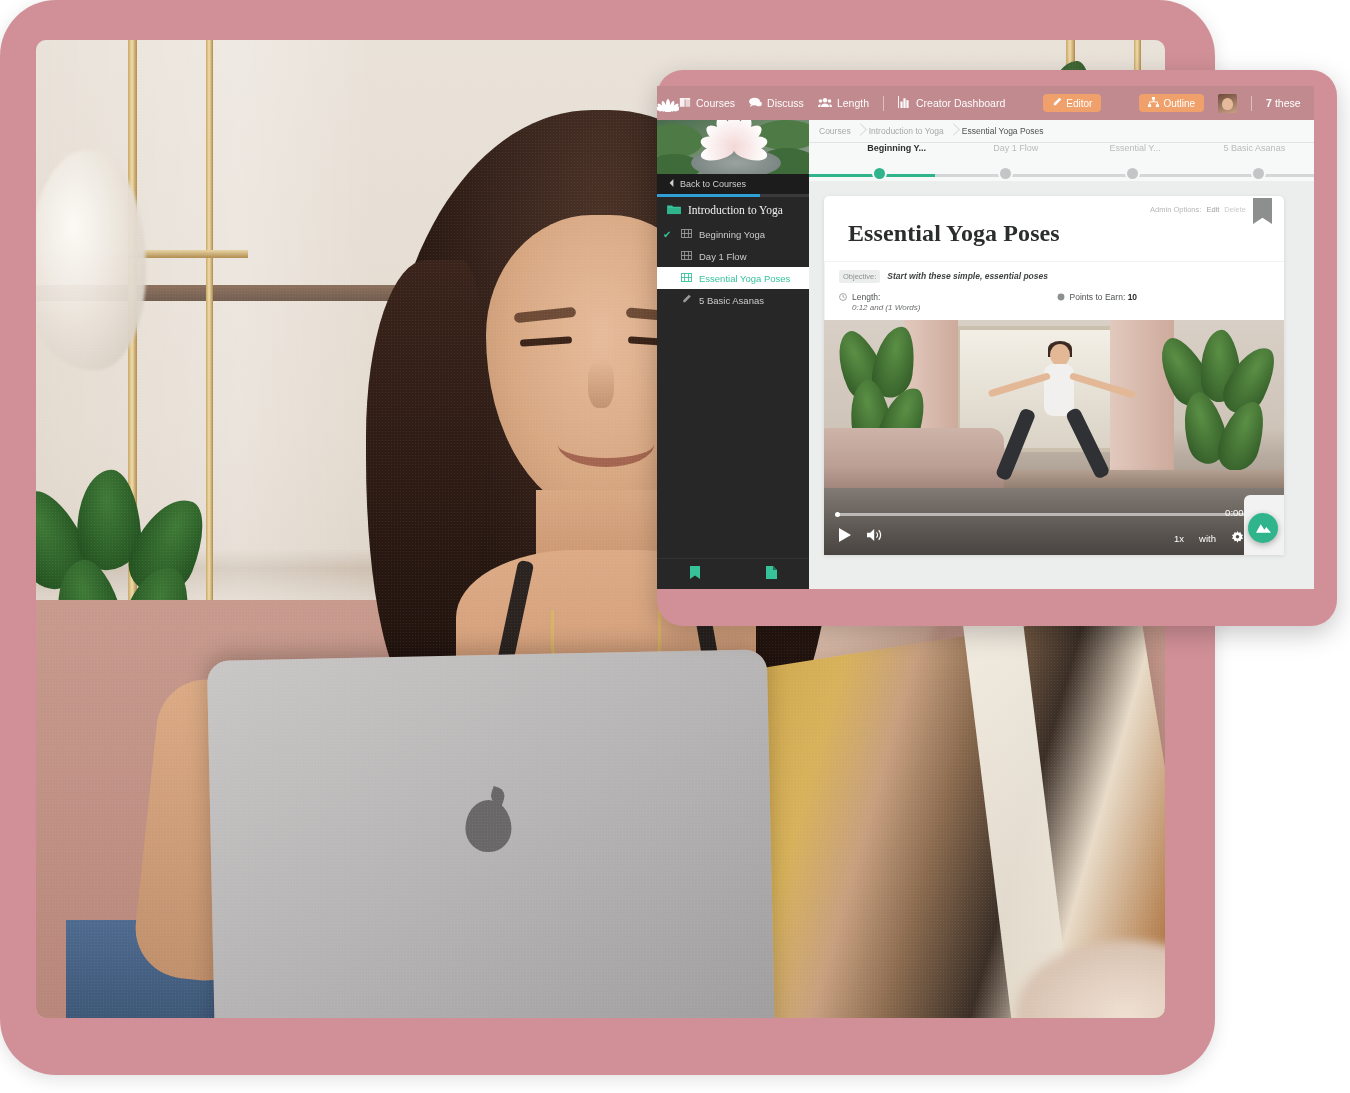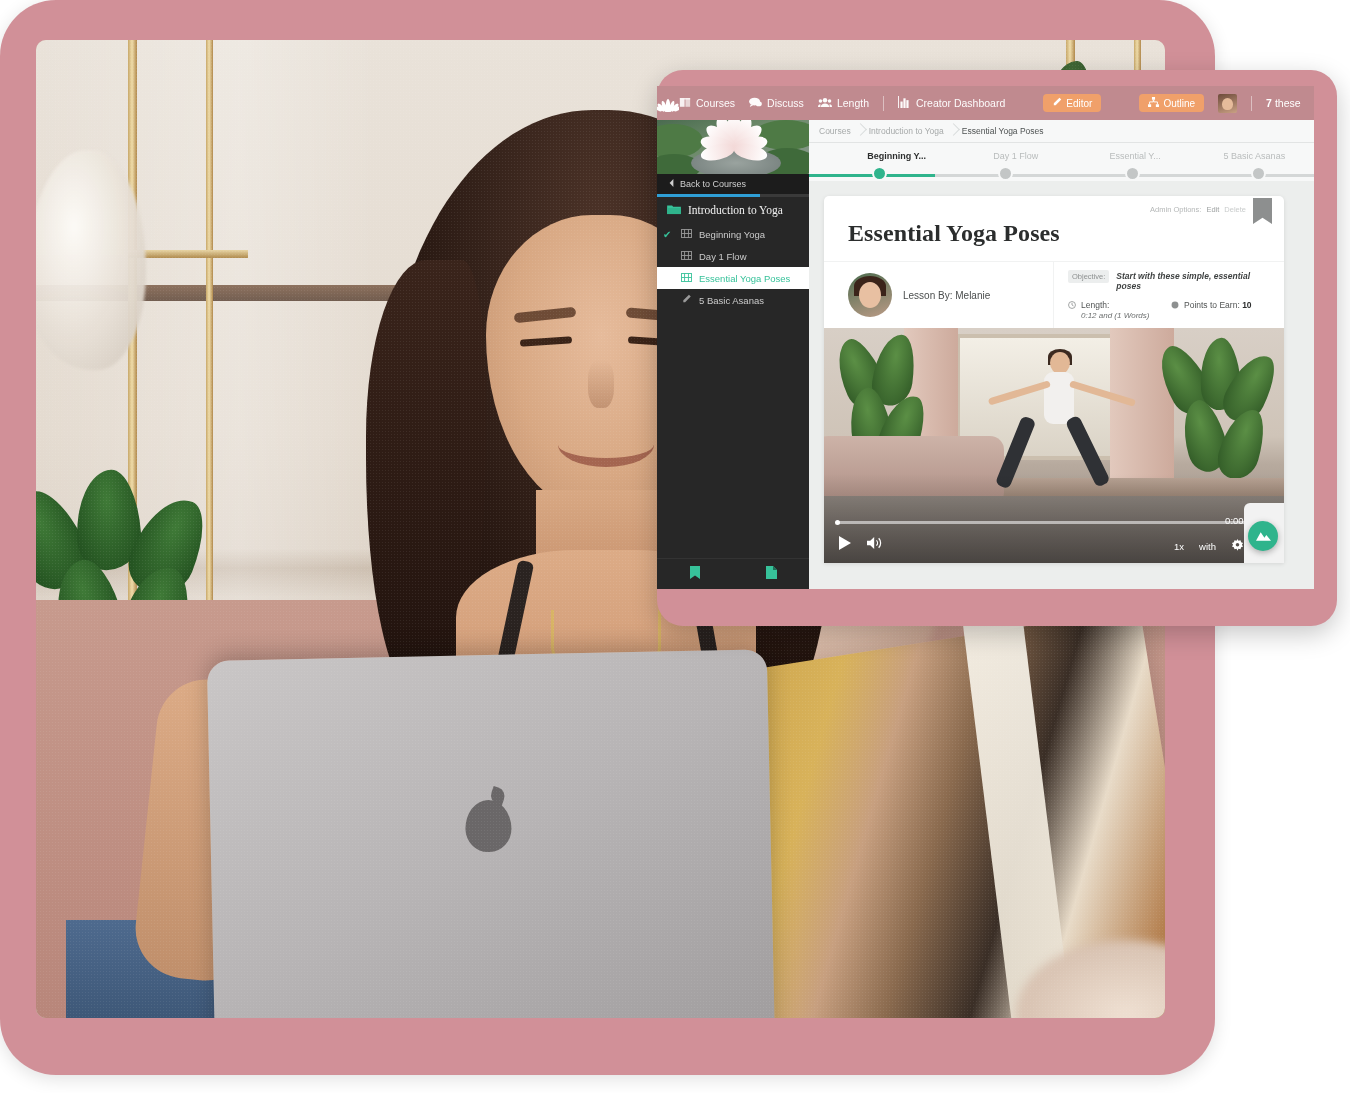--- a/index.html
+++ b/index.html
@@ -190,21 +190,21 @@
   
   .content{position:absolute;left:152px;top:34px;width:505px;height:469px;background:#eceeed;}
   .crumbs{height:22px;background:#f7f8f8;display:flex;align-items:center;
      padding-left:10px;gap:2px;border-bottom:1px solid #e2e4e4;}
   .crumb{font-size:8.5px;color:#a7aaaa;}
   .crumb.cur{color:#4e5252;}
   .crumb-sep{width:14px;height:22px;position:relative;}
   .crumb-sep:after{content:"";position:absolute;left:3px;top:5px;width:8px;height:8px;
      border-top:1px solid #d8dbdb;border-right:1px solid #d8dbdb;transform:rotate(45deg);}
   .steps{height:38px;background:#f7f8f8;position:relative;}
-  .step-labels{display:flex;height:26px;align-items:center;padding-left:28px;}
+  .step-labels{display:flex;height:26px;padding-left:28px;}
   .step-labels div{flex:1;text-align:center;font-size:9px;color:#b9bcbc;}
   .step-labels div.on{color:#2d2f2f;font-weight:bold;}
   .track{position:absolute;left:0;bottom:4px;width:100%;height:3px;background:#d4d7d7;}
   .track i{position:absolute;left:0;top:0;height:3px;background:#2fb48c;}
   .dot{position:absolute;bottom:0px;width:11px;height:11px;border-radius:50%;background:#c3c6c6;
        border:2px solid #f7f8f8;}
   .dot.done{background:#2fb48c;}
 
   .card{position:absolute;left:15px;top:76px;width:460px;background:#fff;
         border-radius:5px 5px 0 0;box-shadow:0 1px 4px rgba(0,0,0,.10);overflow:hidden;}
@@ -606,27 +606,20 @@
       <div class="admin">
         <span>Admin Options:</span>
         <a>Edit</a>
         <a class="del">Delete</a>
         <span class="flag"></span>
       </div>
 
       <h1 class="lesson">Essential Yoga Poses</h1>
 
       <div class="meta">
-        <div class="byline">
-          <div class="av-lg">
-            <div class="h"></div>
-              <div class="f"></div>
-          </div>
-          <span>Lesson By: Melanie</span>
-        </div>
 
         <div class="objbox">
           <div class="objrow">
             <span class="objtag">Objective:</span>
             <span class="objtxt">Start with these simple, essential poses</span>
           </div>
           <div class="objstats">
             <div class="stat">
               <span class="ico">
                 <svg width="8" height="8" viewBox="0 0 10 10">

